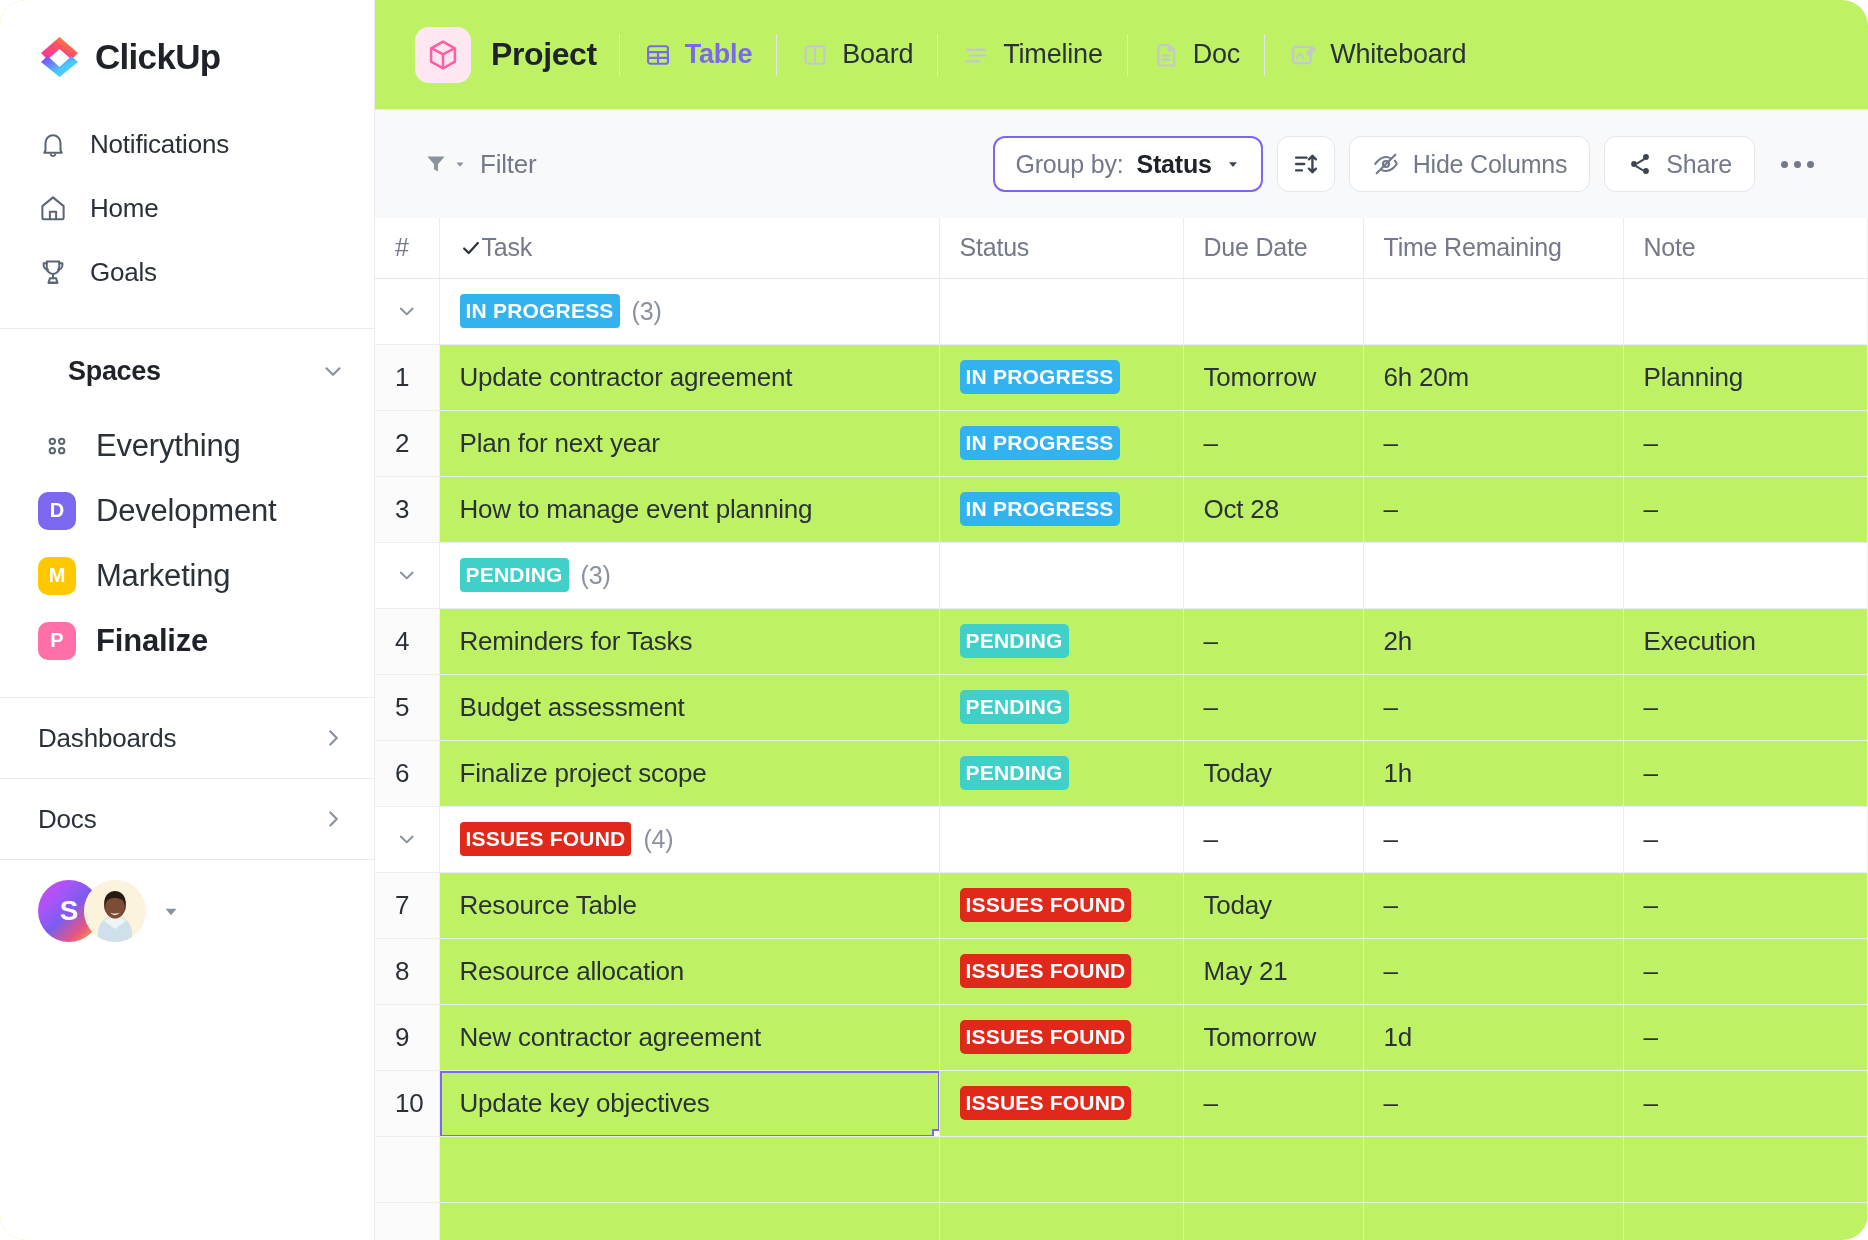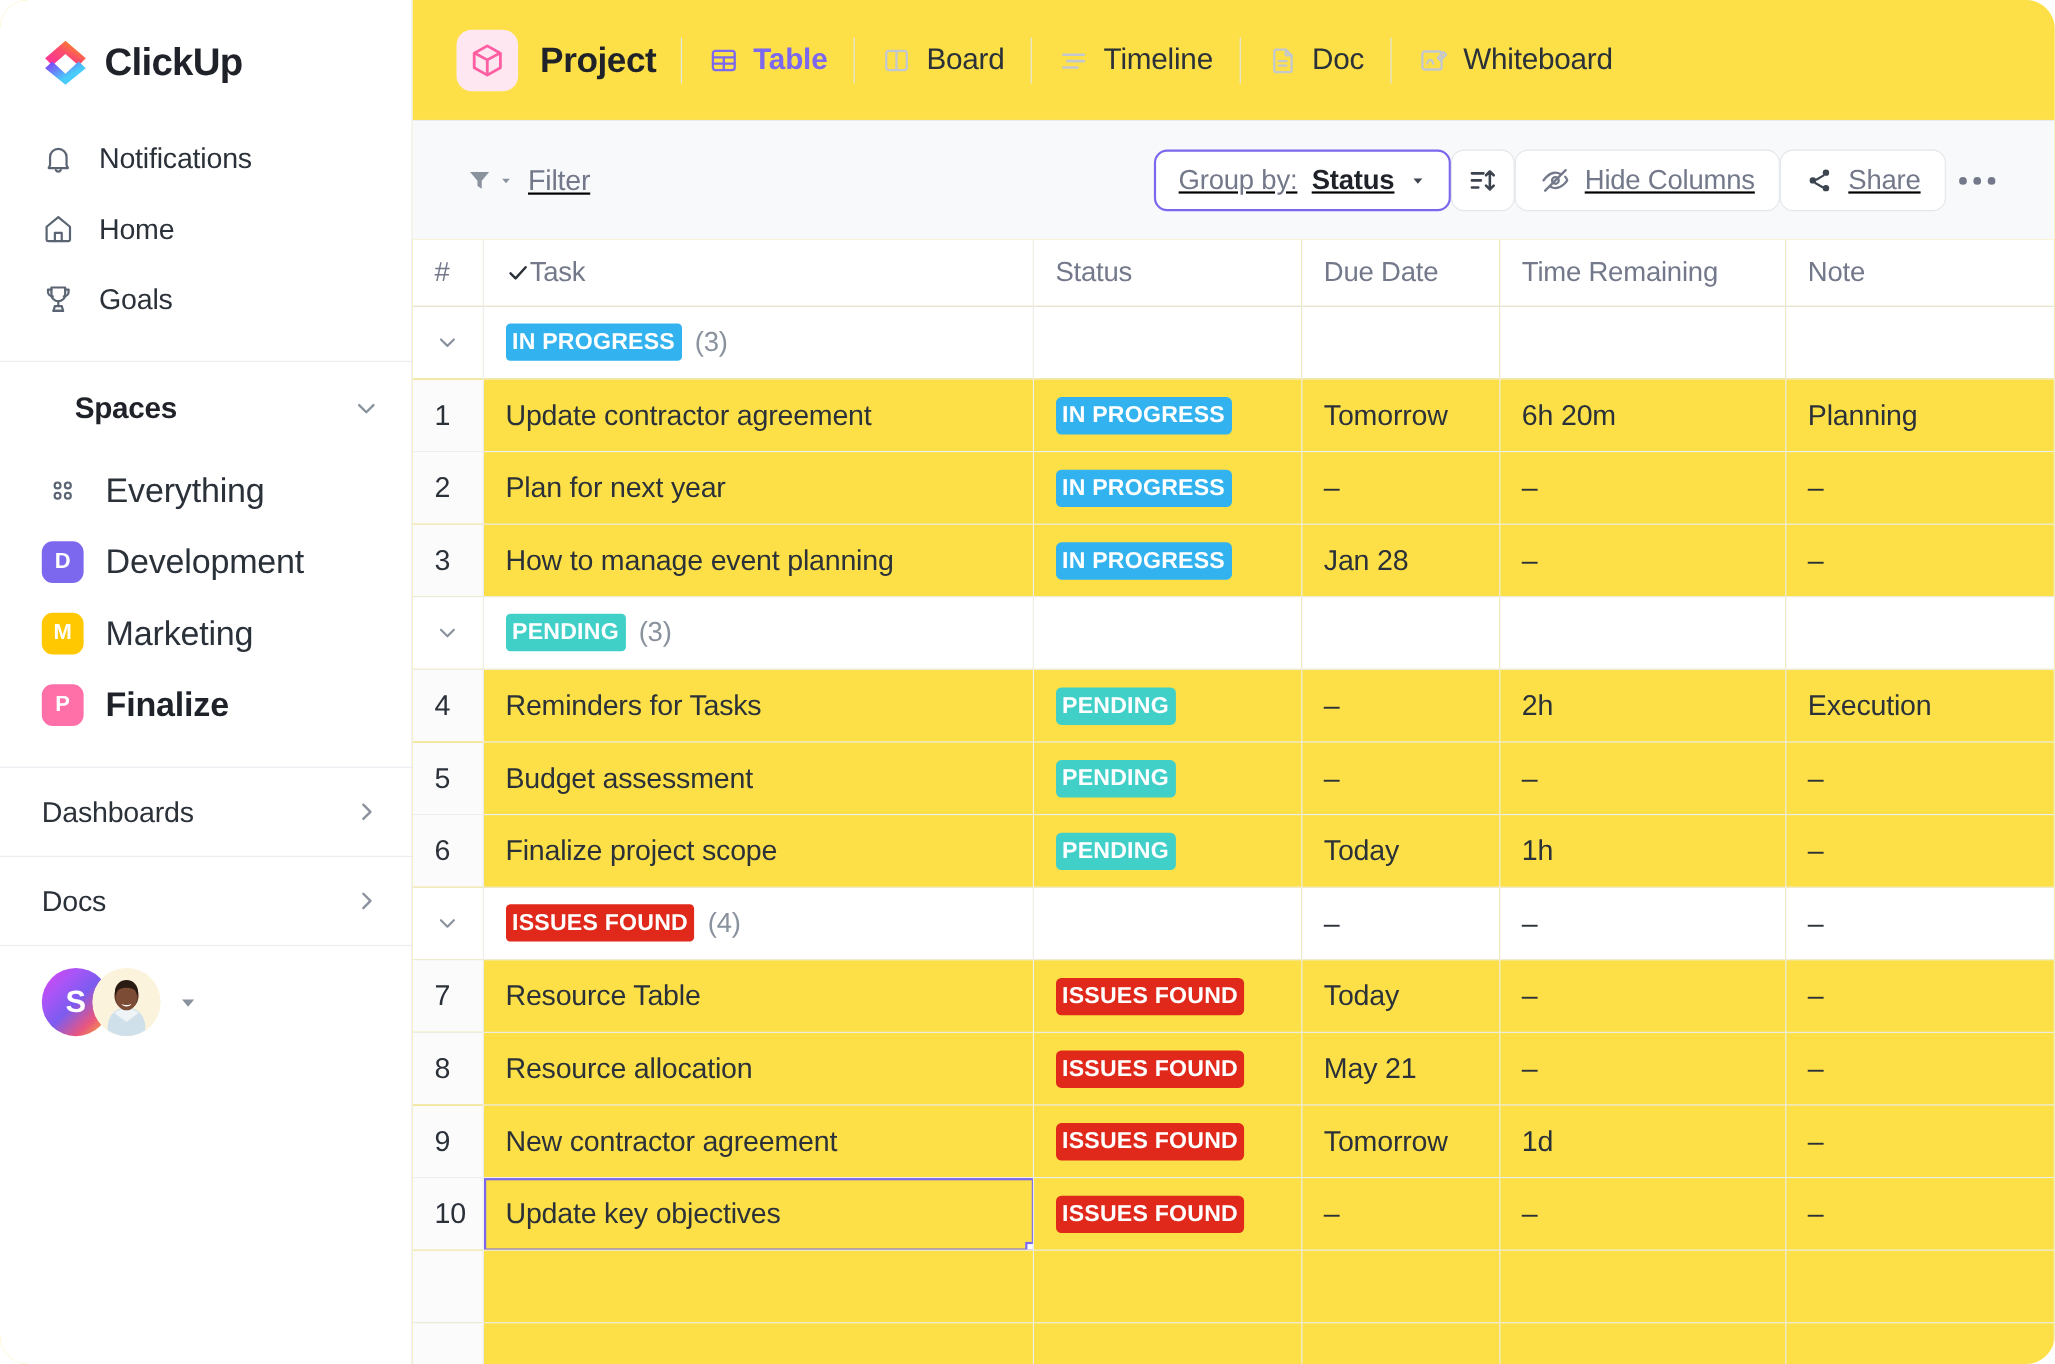--- a/index.html
+++ b/index.html
@@ -5,21 +5,21 @@
   * { box-sizing: border-box; margin: 0; padding: 0; }
   html, body {
     width: 1868px; height: 1240px;
     background: #ffffff;
     font-family: "Liberation Sans", "DejaVu Sans", sans-serif;
     overflow: hidden;
   }
   #app {
     position: relative;
     width: 1868px; height: 1240px;
-    background: #fde047;
+    background: #bef264;
     border-radius: 26px;
     overflow: hidden;
     display: flex;
   }
 
   
   .sidebar {
     width: 375px;
     height: 100%;
     background: #ffffff;
@@ -194,22 +194,22 @@
   .tab.active .tab-label { color: #7b68ee; font-weight: bold; }
   .tab.active .tab-ico { color: #7b68ee; }
   .tab-ico { color: #c3c8d0; display: flex; align-items: center; }
 
   .toolbar {
     height: 108px;
     background: #f8f9fb;
     display: flex;
     align-items: center;
     padding: 0 42px 0 40px;
+    gap: 14px;
     flex: 0 0 108px;
-    text-decoration: underline;
   }
   .tb-filter {
     display: flex; align-items: center; gap: 13px;
     cursor: pointer; padding: 10px 8px;
   }
   .tb-filter-label { font-size: 26px; color: #73798a; letter-spacing: -0.2px; }
   .spacer { flex: 1; }
 
   .btn {
     display: flex; align-items: center; gap: 13px;
@@ -669,21 +669,21 @@
               <td class="">Plan for next year</td>
               <td><span class="badge" style="background:#32b3f0">IN PROGRESS</span></td>
               <td class="dash">–</td>
               <td class="dash">–</td>
               <td class="dash">–</td>
             </tr>
             <tr>
               <td class="numcell">3</td>
               <td class="">How to manage event planning</td>
               <td><span class="badge" style="background:#32b3f0">IN PROGRESS</span></td>
-              <td class="due-red">Jan 28</td>
+              <td class="due-red">Oct 28</td>
               <td class="dash">–</td>
               <td class="dash">–</td>
             </tr>
             <tr class="grouprow">
               <td class="numcell">
                 <span class="collapse-ico">
                   <svg width="26" height="26" viewBox="0 0 24 24" fill="none" stroke="currentColor" stroke-width="2" stroke-linecap="round" stroke-linejoin="round">
                     <path d="M6 9.5 12 15.5 18 9.5"></path>
                   </svg>
                 </span>

